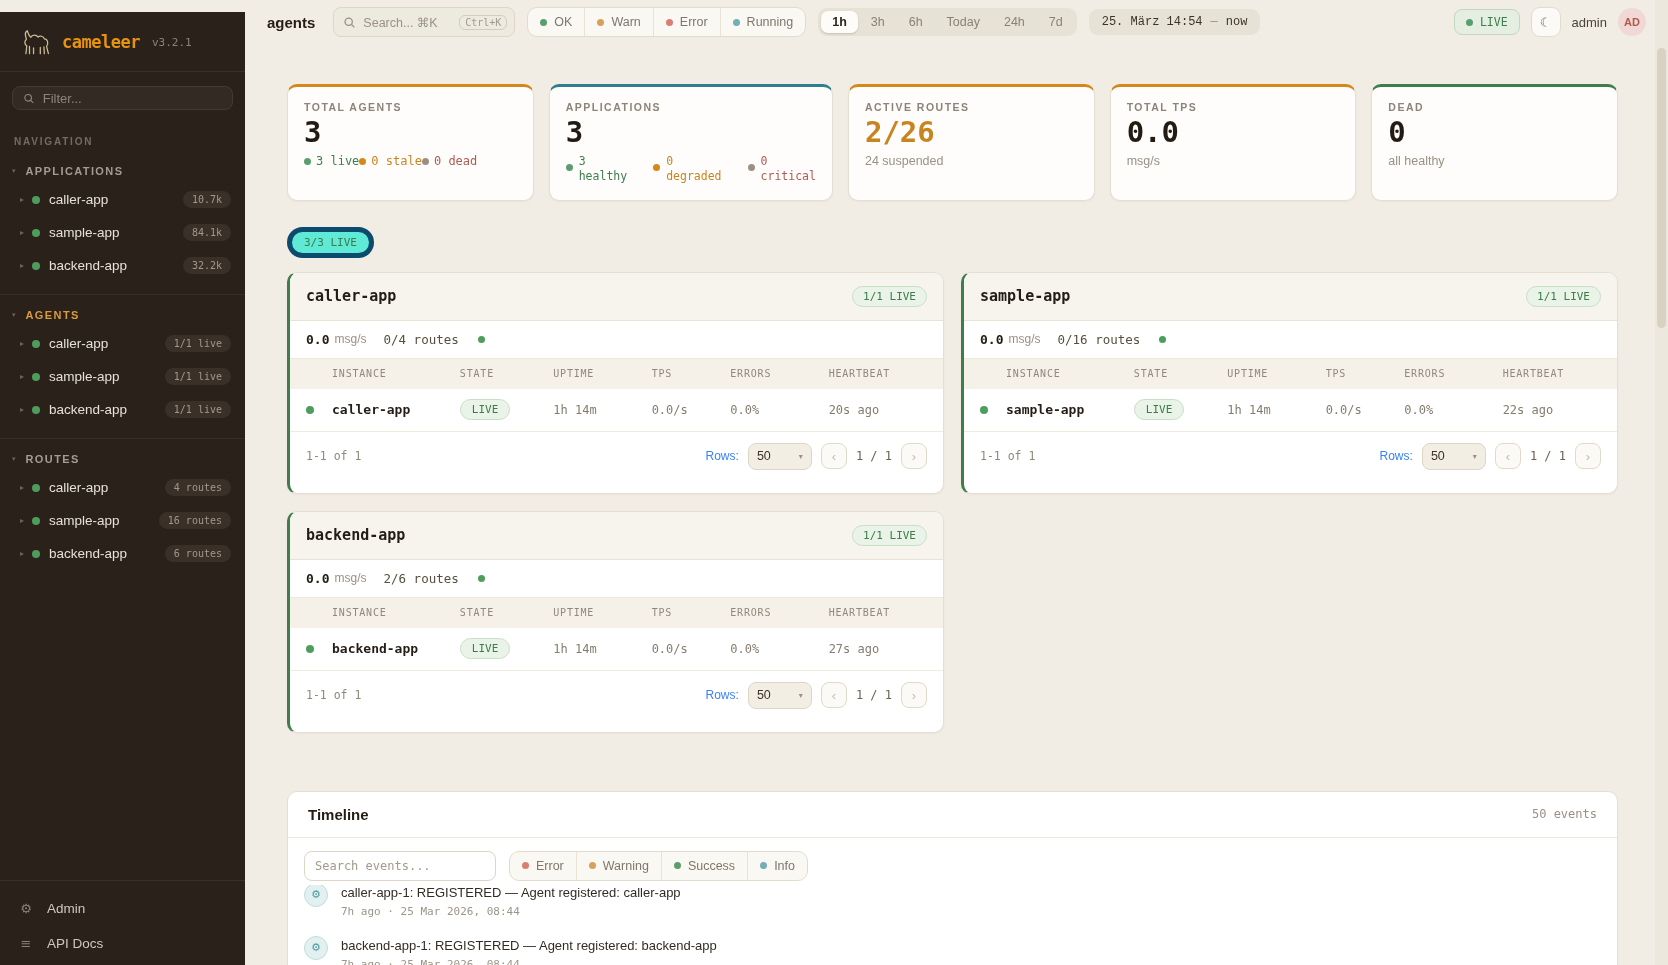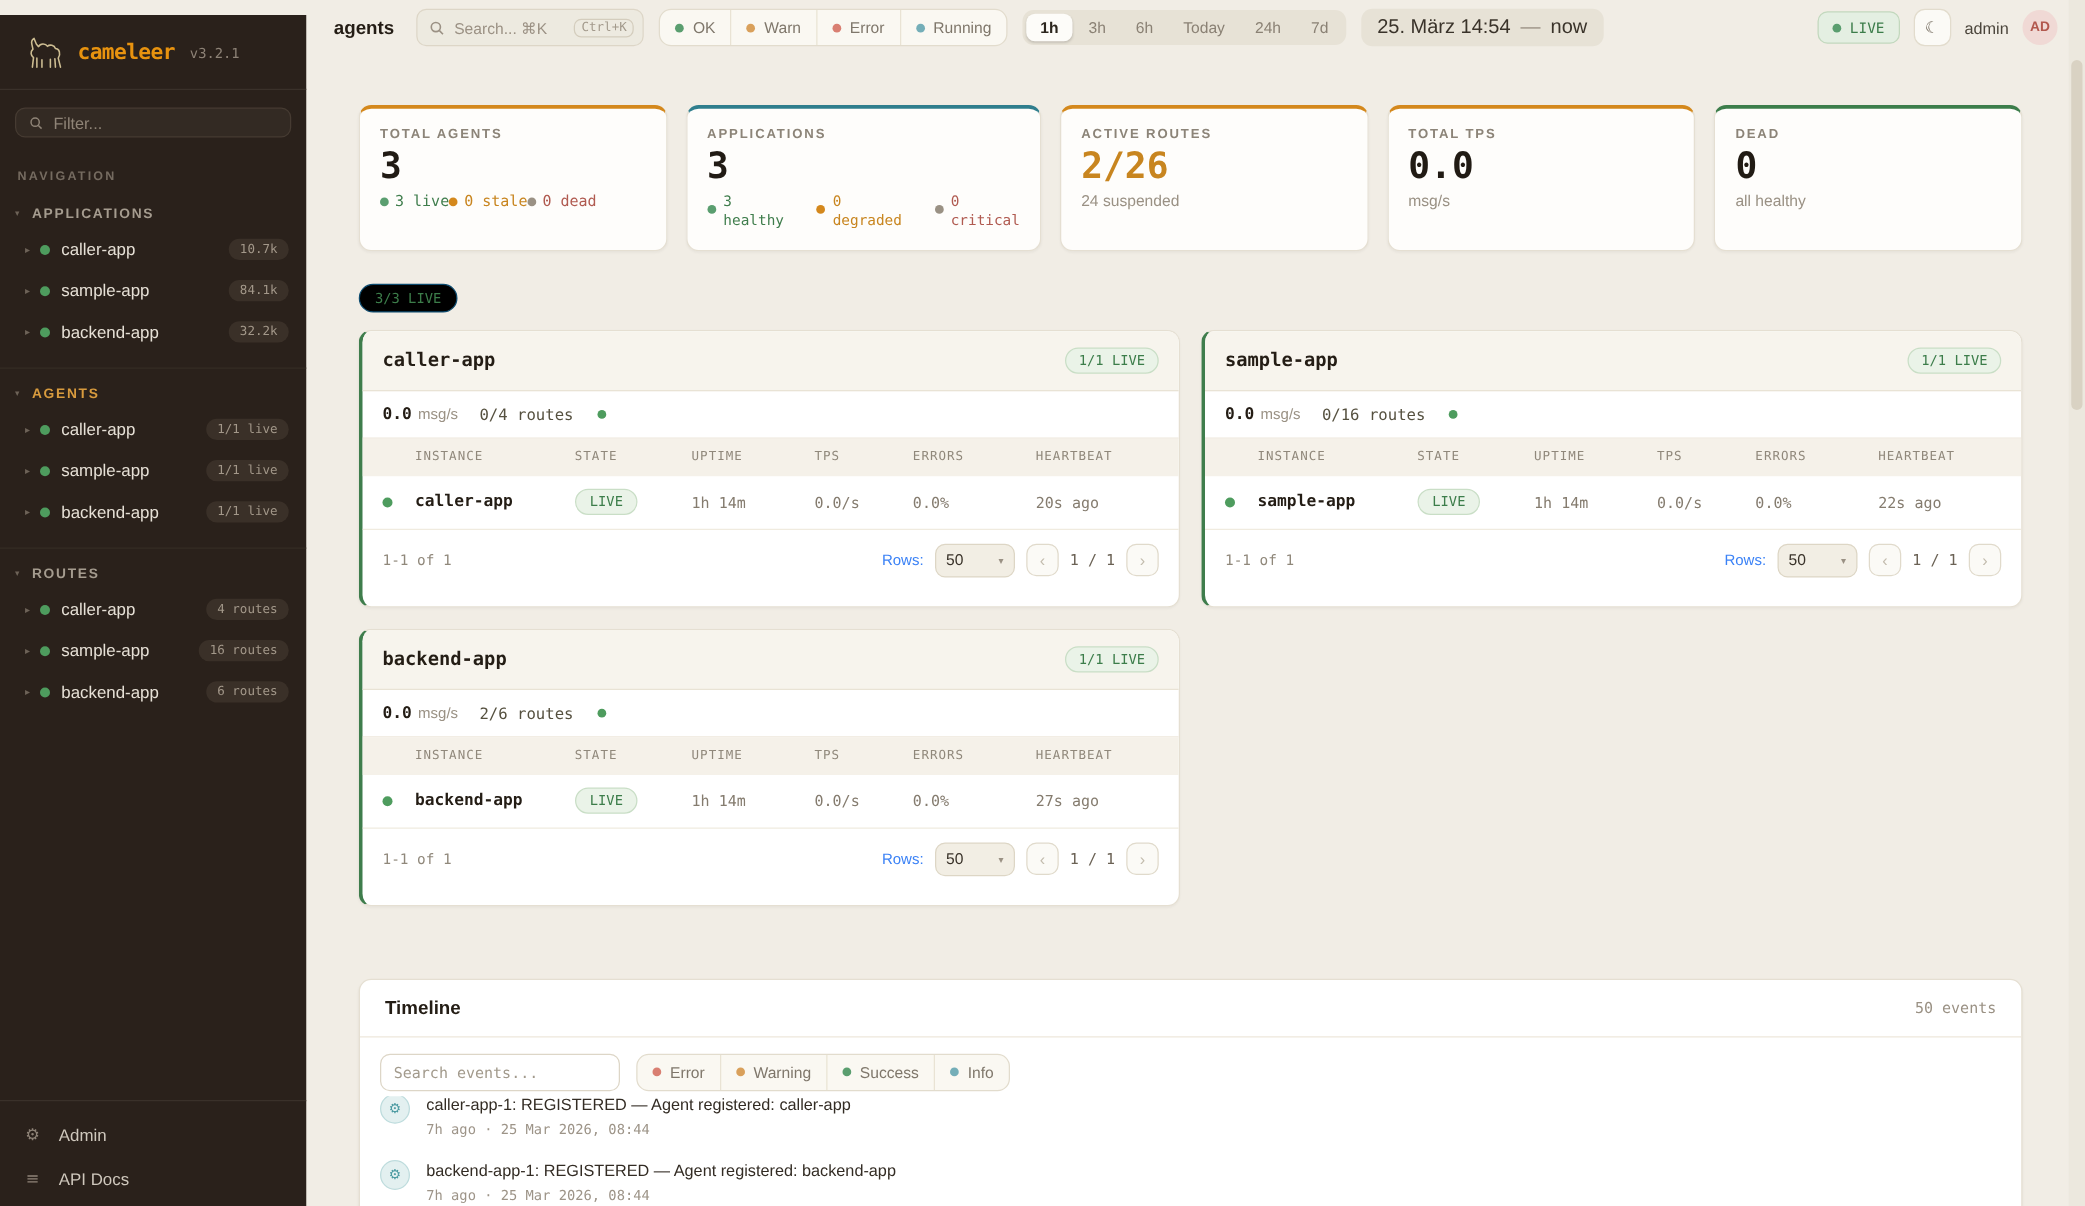--- a/index.html
+++ b/index.html
@@ -47,21 +47,21 @@
   .search-box .ph { font-size:12.5px; color:#9b9184; white-space:nowrap; overflow:hidden; flex:1; }
   .kbd { border:1px solid #d4cdbd; border-radius:6px; padding:1px 5px; font-family:"DejaVu Sans Mono",monospace; font-size:10px; color:#a39a8c; }
   .chip-group { display:flex; align-items:stretch; height:30px; background:#faf8f2; border:1px solid #e2dccd; border-radius:10px; overflow:hidden; }
   .chip { display:flex; align-items:center; gap:7px; padding:0 12px; font-size:12.5px; color:#7f776b; cursor:pointer; }
   .chip + .chip { border-left:1px solid #e9e3d4; }
   .dot { width:7px; height:7px; border-radius:50%; flex:none; }
   .d-green { background:#5a9e6f; } .d-amber { background:#d9a05b; } .d-red { background:#d97f72; } .d-teal { background:#74aeb8; } .d-gray { background:#9a9184; } .d-orange { background:#d4881c; }
   .seg-group { display:flex; align-items:center; background:#e7e2d6; border-radius:9px; padding:3px; gap:2px; }
   .seg { padding:4px 11px; font-size:12.5px; color:#8a8174; border-radius:7px; cursor:pointer; }
   .seg.active { background:#fdfcf9; color:#2c261e; font-weight:bold; box-shadow:0 1px 2px rgba(0,0,0,.15); }
-  .time-chip { display:flex; align-items:flex-end; gap:8px; background:#e7e2d6; border-radius:9px; padding:6px 13px; font-family:Liberation Sans, sans-serif; font-size:16px; color:#3a332a; }
+  .time-chip { display:flex; align-items:flex-end; gap:8px; background:#e7e2d6; border-radius:9px; padding:6px 13px; font-family:Liberation Mono, monospace; font-size:12px; color:#3a332a; }
   .time-sep { color:#9a9184; }
   .top-right { margin-left:auto; display:flex; align-items:center; gap:11px; }
   .live-pill { display:flex; align-items:center; gap:7px; background:#e4efe2; border:1px solid #c2d8bd; border-radius:8px; padding:5px 11px; font-family:"DejaVu Sans Mono",monospace; font-size:11.5px; color:#3c7d4a; }
   .moon-btn { width:30px; height:30px; background:#fbfaf6; border:1px solid #e2dccd; border-radius:9px; display:flex; align-items:center; justify-content:center; color:#6b6255; font-family:"DejaVu Sans",sans-serif; font-size:13px; cursor:pointer; }
   .user-name { font-size:13px; color:#4a443a; }
   .avatar { width:28px; height:28px; border-radius:50%; background:#f0d9d5; color:#b2584e; font-size:11px; font-weight:bold; display:flex; align-items:center; justify-content:center; }
 
   
   .main { position:absolute; left:245px; top:44px; right:0; bottom:0; padding:40px 50px 0 42px; }
   .stats-row { display:flex; gap:15px; }
@@ -72,21 +72,21 @@
   .stat-value { font-family:"DejaVu Sans Mono",monospace; font-weight:bold; font-size:29px; margin:5px 0 7px; color:#211b14; line-height:1; }
   .stat-value.orange { color:#c8851f; }
   .stat-sub { font-size:12.5px; color:#9a9184; }
   .bk-inline { display:flex; font-family:"DejaVu Sans Mono",monospace; font-size:12px; }
   .bk-item { display:flex; align-items:center; gap:5px; }
   .bk-stacked { display:flex; gap:26px; font-family:"DejaVu Sans Mono",monospace; font-size:11.5px; line-height:1.3; }
   .bk-col { display:flex; gap:6px; align-items:flex-start; }
   .bk-col .dot { margin-top:10px; }
   .t-green { color:#3f7d4c; } .t-orange { color:#c8851f; } .t-red { color:#b05a50; }
 
-  .overview-badge { display:inline-block; margin:26px 0 14px; background:#000000; border:1px solid #0c4a6e; border-radius:999px; padding:4px 12px; font-family:"DejaVu Sans Mono",monospace; font-size:11px; color:#3c7d4a; }
+  .overview-badge { display:inline-block; margin:26px 0 14px; background:#5eead4; border:5px solid #0c4a6e; border-radius:999px; padding:4px 12px; font-family:"DejaVu Sans Mono",monospace; font-size:11px; color:#3c7d4a; }
 
   .apps-grid { display:grid; grid-template-columns:1fr 1fr; gap:17px; align-items:start; }
   .app-card { background:#fff; border:1px solid #e5dfd2; border-left:3px solid #3f7d4c; border-radius:10px; overflow:hidden; box-shadow:0 1px 2px rgba(0,0,0,.04); }
   .app-head { display:flex; align-items:center; padding:13px 16px; background:#f7f4ed; border-bottom:1px solid #e9e3d5; }
   .app-name { font-family:"DejaVu Sans Mono",monospace; font-weight:bold; font-size:15px; color:#241d15; }
   .live-badge { margin-left:auto; background:#eaf3e8; border:1px solid #c9dec6; border-radius:999px; padding:3px 10px; font-family:"DejaVu Sans Mono",monospace; font-size:11px; color:#3c7d4a; }
   .app-stats { display:flex; align-items:center; padding:11px 16px; border-bottom:1px solid #eee8db; gap:5px; }
   .as-num { font-family:"DejaVu Sans Mono",monospace; font-weight:bold; font-size:13px; color:#241d15; }
   .as-unit { font-size:12px; color:#9a9184; margin-right:12px; }
   .as-routes { font-family:"DejaVu Sans Mono",monospace; font-size:12.5px; color:#55503f; }

